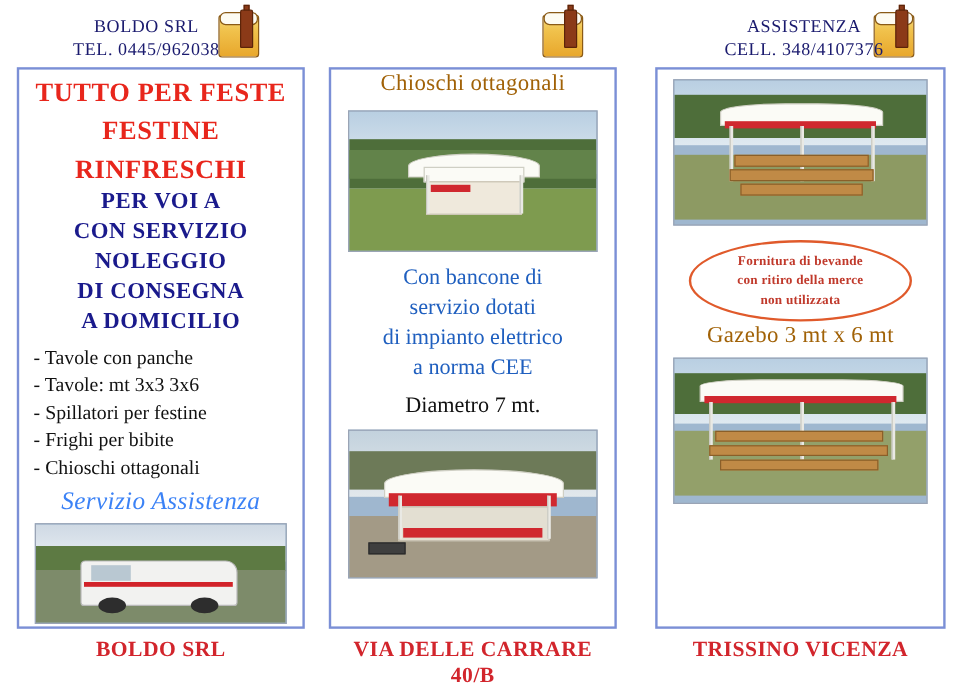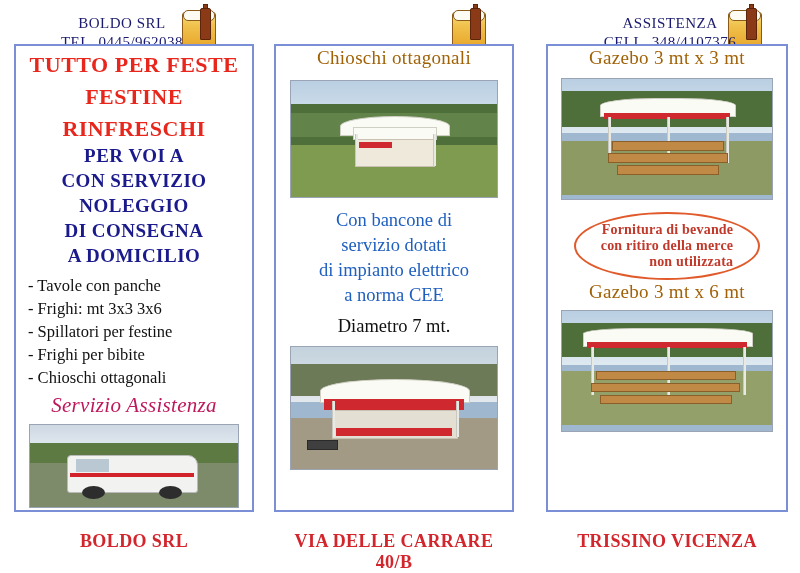--- a/index.html
+++ b/index.html
@@ -78,21 +78,21 @@
     background: #8b3a18;
     border: 1px solid #5c2409;
   }
   .icon1 { left: 180px; top: 8px; }
   .icon2 { left: 450px; top: 8px; }
   .icon3 { left: 726px; top: 8px; }
 
   
   .panel {
     position: absolute;
-    top: 44px;
+    top: 56px;
     background: #ffffff;
     border: 2px solid #7f1d1d;
     box-sizing: border-box;
   }
   .panel-left   { left: 14px;  width: 240px; height: 468px; border-color:#7b8fd6; }
   .panel-mid    { left: 274px; width: 240px; height: 468px; border-color:#7b8fd6; }
   .panel-right  { left: 546px; width: 242px; height: 468px; border-color:#7b8fd6; }
 
   
   .big-red {
@@ -115,21 +115,21 @@
   }
   .bullets {
     margin-top: 7px;
     padding-left: 12px;
     color: #111111;
     font-size: 16.5px;
     line-height: 23px;
   }
   .bullets div { white-space: nowrap; }
   .script-red {
-    color: #be185d;
+    color: #3b82f6;
     font-size: 21px;
     font-style: italic;
     font-family: "Liberation Serif", serif;
     text-align: center;
     margin-top: 4px;
     letter-spacing: 0.3px;
   }
 
   
   .photo {
@@ -201,25 +201,24 @@
     height: 64px;
     border: 2px solid #e05a2b;
     border-radius: 50%;
     display: flex;
     align-items: center;
     justify-content: center;
     text-align: center;
   }
   .oval-text {
     color: #c0392b;
-    font-size: 14px;
+    font-size: 11px;
     line-height: 16px;
     font-weight: bold;
     letter-spacing: 0.2px;
-    text-align: right;
   }
 
   
   .footer {
     position: absolute;
     bottom: 8px;
     left: 0;
     width: 800px;
     height: 34px;
   }
@@ -277,21 +276,21 @@
     <div class="big-red">RINFRESCHI</div>
 
     <div class="blue-head">PER VOI A</div>
     <div class="blue-head">CON SERVIZIO</div>
     <div class="blue-head">NOLEGGIO</div>
     <div class="blue-head">DI CONSEGNA</div>
     <div class="blue-head">A DOMICILIO</div>
 
     <div class="bullets">
       <div>- Tavole con panche</div>
-      <div>- Frighi: mt 3x3  3x6</div>
+      <div>- Tavole: mt 3x3  3x6</div>
       <div>- Spillatori per festine</div>
       <div>- Frighi per bibite</div>
       <div>- Chioschi ottagonali</div>
     </div>
 
     <div class="script-red">Servizio Assistenza</div>
 
     <div class="photo photo-van">
       <div class="van-sky"></div>
       <div class="van-trees"></div>
@@ -336,21 +335,20 @@
       <div class="banner" style="left:16%; top:43%; width:68%; height:9%;"></div>
       <div class="bar-top" style="left:20%; top:52%; width:60%; height:22%; background:#e3dfd2;"></div>
       <div class="banner" style="left:22%; top:66%; width:56%; height:7%;"></div>
       <div class="tent-leg" style="left:20%; top:44%; height:30%;"></div>
       <div class="tent-leg" style="left:80%; top:44%; height:30%;"></div>
       <div class="bench" style="left:8%; top:76%; width:14%; height:7%; background:#3f3f3f; border-color:#2a2a2a;"></div>
     </div>
   </div>
 
   <div class="panel panel-right">
-    <div class="panel-title">Gazebo 3 mt x 3 mt</div>
 
     <div class="photo photo-gz1">
       <div class="sky"></div>
       <div class="trees" style="top:10%; height:30%;"></div>
       <div class="grass" style="top:52%; background:#8d9a63;"></div>
       <div class="tent-roof" style="left:18%; top:16%; width:64%; height:14%; border-radius:40% 40% 0 0;"></div>
       <div class="banner" style="left:20%; top:28%; width:60%; height:5%;"></div>
       <div class="tent-leg" style="left:22%; top:32%; height:38%;"></div>
       <div class="tent-leg" style="left:50%; top:32%; height:38%;"></div>
       <div class="tent-leg" style="left:78%; top:32%; height:38%;"></div>

